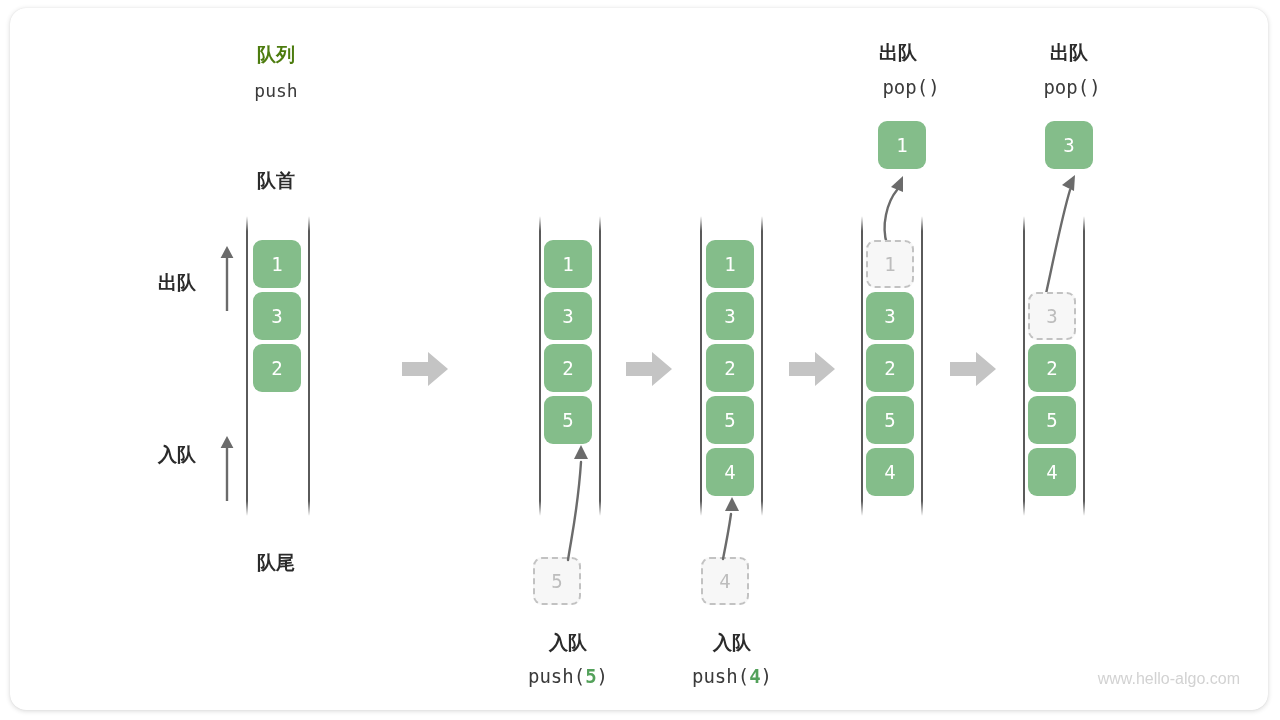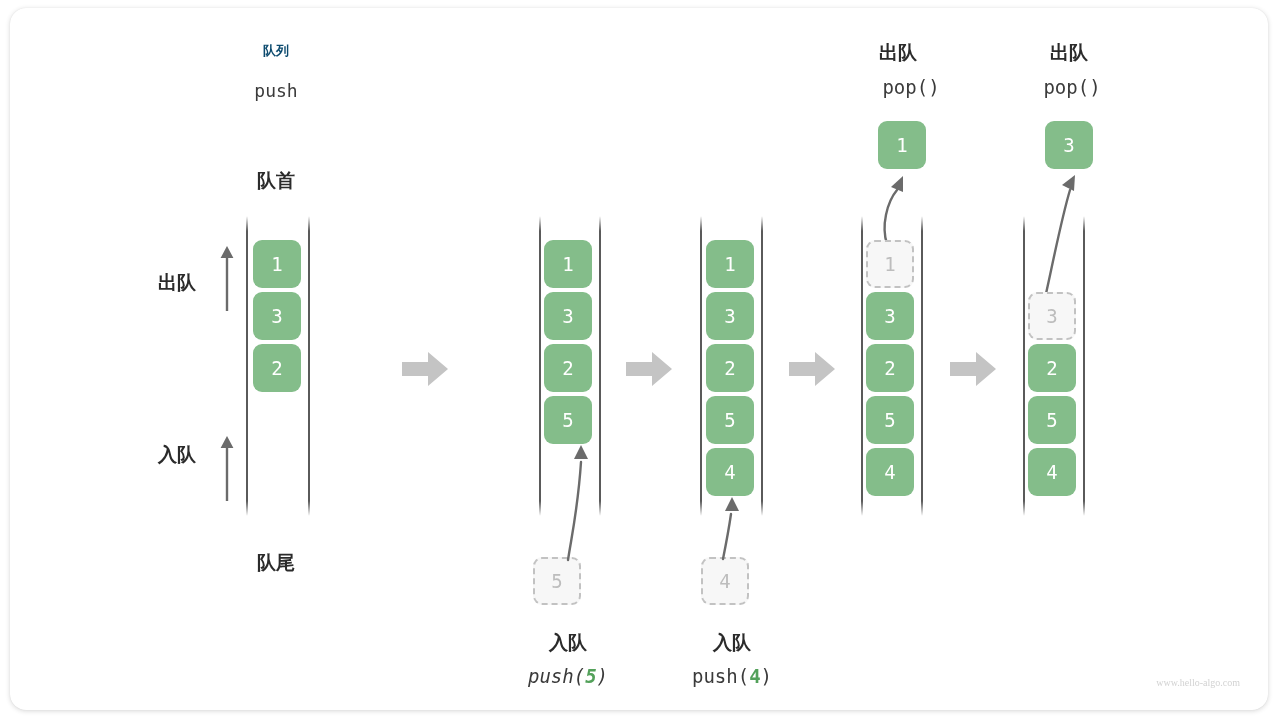--- a/index.html
+++ b/index.html
@@ -25,21 +25,21 @@
     font-family:"Liberation Sans","DejaVu Sans",sans-serif;
     font-weight:bold;
     color:#2b2b2b;
     white-space:nowrap;
   }
   .mono{
     font-family:"DejaVu Sans Mono","Liberation Mono",monospace;
     color:#3b3b3b;
     white-space:nowrap;
   }
-  .title-cn{font-size:13px;color:#0c4a6e;}
+  .title-cn{font-size:19px;color:#4d7c0f;}
   .title-mono{font-size:18px;color:#3b3b3b;}
   .lbl-cn{font-size:19px;}
   .op-cn{font-size:19px;color:#2b2b2b;font-weight:bold;}
   .op-mono{font-size:19px;}
   .num-green{color:#53a15a;font-weight:bold;}
   .center{transform:translateX(-50%);text-align:center;}
 
   
   .rail{
     position:absolute;
@@ -75,22 +75,22 @@
 
   
   .thin-arrow svg{display:block;}
 
   
   .motion{position:absolute;pointer-events:none;}
   .motion svg{display:block;overflow:visible;}
 
   .watermark{
     position:absolute;
-    font-family:Liberation Serif, serif;
-    font-size:10px;
+    font-family:Liberation Sans, sans-serif;
+    font-size:16px;
     color:#d2d2d2;
     white-space:nowrap;
   }
 </style>
 </head>
 <body>
 
 <div id="card">
 
   <div class="abs cn title-cn center" style="left:266px;top:34px;">队列</div>
@@ -139,21 +139,21 @@
   <div class="box ghost" style="left:523px;top:549px;">5</div>
 
   <div class="motion" style="left:540px;top:430px;">
     <svg width="50" height="125" viewBox="0 0 50 125">
       <path d="M 18 122 C 22 96, 28 70, 31 24" stroke="#6b6b6b" stroke-width="2.4" fill="none" stroke-linecap="round"></path>
       <polygon points="31,7 24,21 38,21" fill="#6b6b6b"></polygon>
     </svg>
   </div>
 
   <div class="abs op-cn center" style="left:558px;top:622px;">入队</div>
-  <div class="abs mono op-mono center" style="left:558px;top:657px;font-style:italic;"><span>push(</span><span class="num-green">5</span><span>)</span></div>
+  <div class="abs mono op-mono center" style="left:558px;top:657px;"><span>push(</span><span class="num-green">5</span><span>)</span></div>
 
   <div class="sep" style="left:616px;top:344px;">
     <svg width="46" height="34" viewBox="0 0 46 34">
       <polygon points="0,10 26,10 26,0 46,17 26,34 26,24 0,24" fill="#c4c4c4"></polygon>
     </svg>
   </div>
 
   <div class="rail fade-top" style="left:690px;top:208px;height:300px;"></div>
   <div class="rail fade-top" style="left:751px;top:208px;height:300px;"></div>
 

